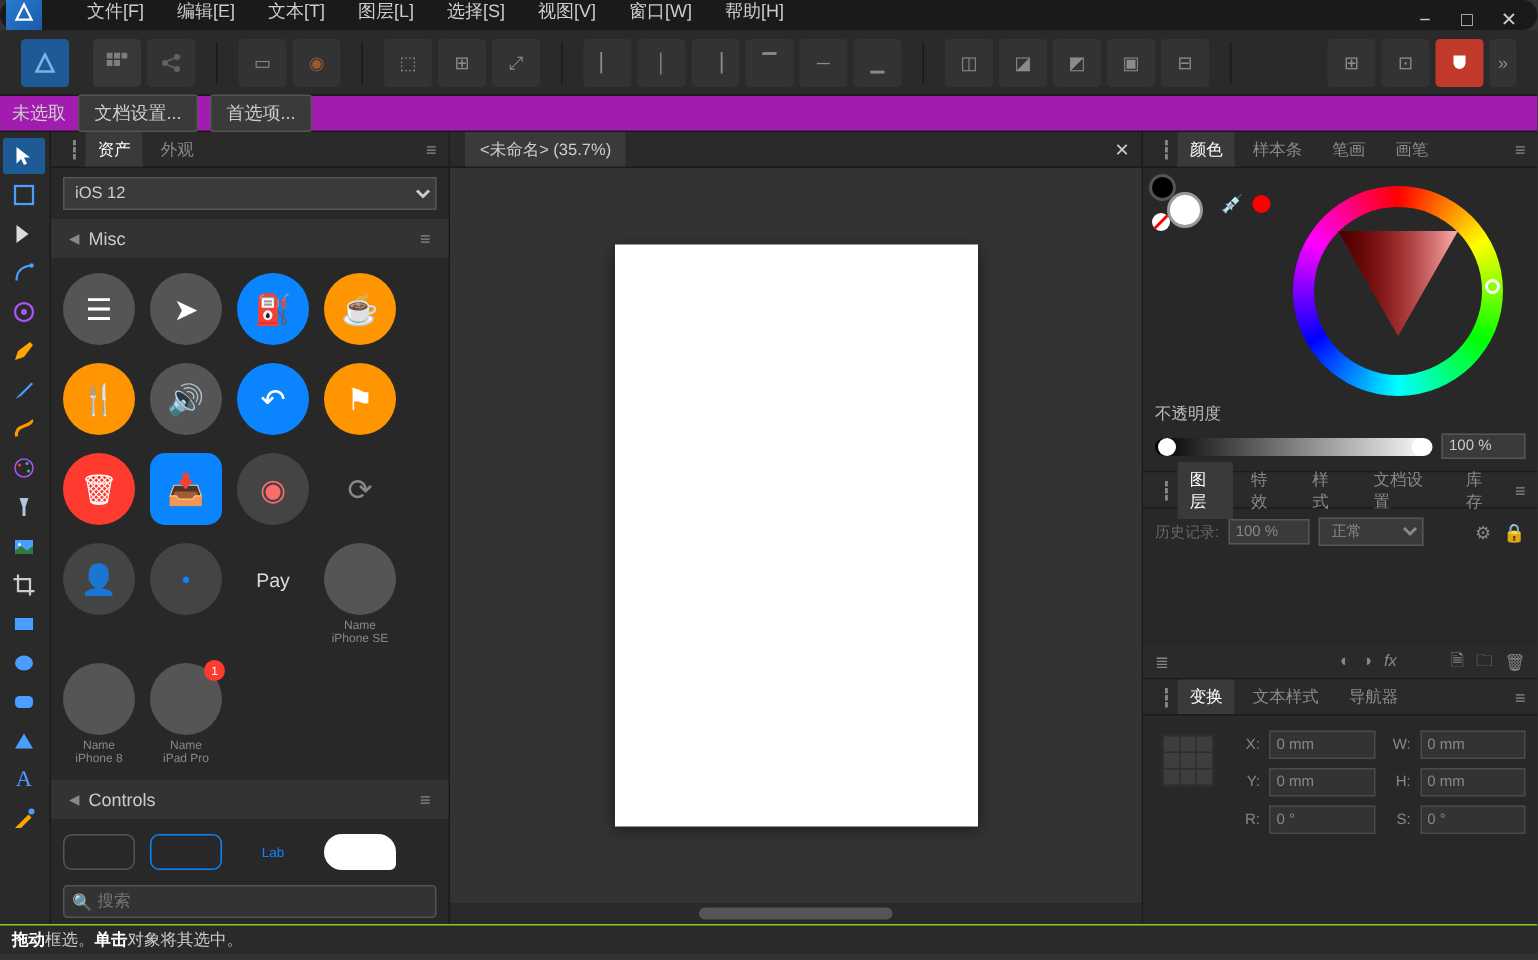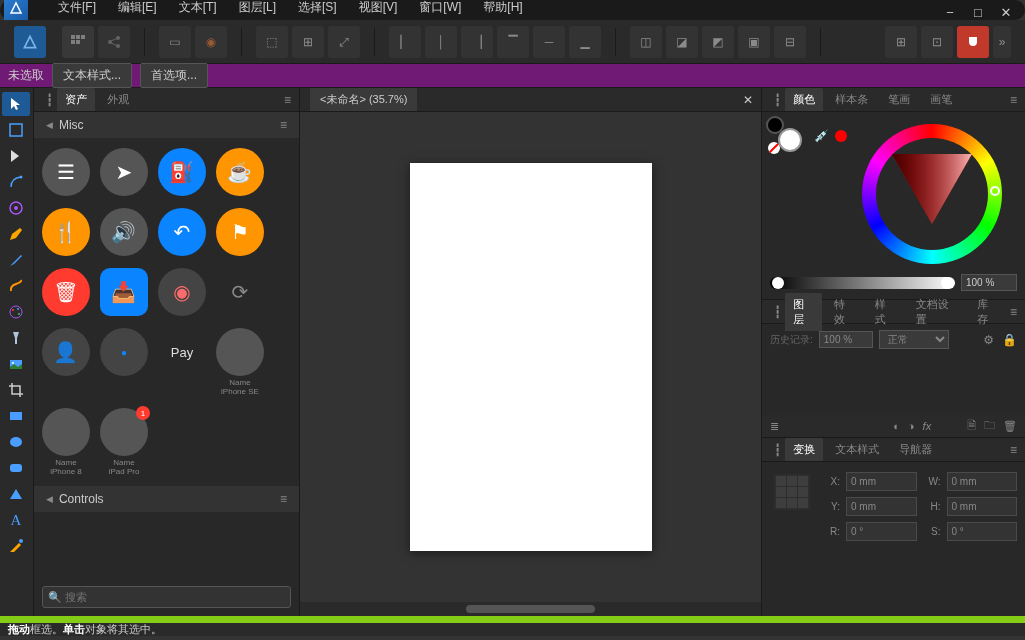--- a/index.html
+++ b/index.html
@@ -11,21 +11,21 @@
 .win-controls { margin-left: auto; display: flex; gap: 14px; padding-right: 8px; }
 .win-btn { width: 14px; text-align:center; cursor:pointer; font-size:13px; }
 
 .toolbar { height: 44px; background: #2a2a2a; display: flex; align-items: center; padding: 0 8px; gap: 4px; border-bottom:1px solid #1a1a1a;}
 .tool-group { display:flex; gap:4px; padding:0 6px; }
 .tool-btn { width:32px; height:32px; background:#3a3a3a; border-radius:3px; display:flex; align-items:center; justify-content:center; cursor:pointer; opacity:0.6;}
 .tool-btn.active { background:#1d5a96; opacity:1; }
 .tool-sep { width:1px; height:28px; background:#1a1a1a; margin:0 4px; }
 .magnet { background:#c0392b !important; opacity:1 !important;}
 
-.contextbar { height: 24px; background: #701a75; display:flex; align-items:center; padding:0 8px; gap:8px; font-size:12px; border-bottom:1px solid #1a1a1a;}
+.contextbar { height: 24px; background: #a21caf; display:flex; align-items:center; padding:0 8px; gap:8px; font-size:12px; border-bottom:1px solid #1a1a1a;}
 .ctx-btn { padding:3px 10px; background:#3a3a3a; border-radius:2px; cursor:pointer; border:1px solid #555;}
 
 .main { display:flex; height: calc(640px - 24px - 44px - 24px - 20px); }
 .left-tools { width:34px; background:#2a2a2a; display:flex; flex-direction:column; gap:2px; padding:4px 2px; border-right:1px solid #1a1a1a; }
 .lt-btn { width:28px; height:24px; display:flex; align-items:center; justify-content:center; cursor:pointer; border-radius:2px; color:#aaa; }
 .lt-btn.sel { background:#1d5a96; color:#fff; }
 .lt-icon { width:16px; height:16px; }
 
 .assets-panel { width: 266px; background:#282828; border-right:1px solid #1a1a1a; display:flex; flex-direction:column; }
 .panel-tabs { height:24px; background:#2a2a2a; display:flex; align-items:center; padding-left:8px; gap:4px; border-bottom:1px solid #1a1a1a;}
@@ -93,21 +93,21 @@
 
 .transform-section{padding:4px 8px;}
 .trans-grid{display:grid;grid-template-columns:18px 1fr 18px 1fr;gap:6px 6px;align-items:center;font-size:10px;color:#888;margin-top:6px;}
 .trans-grid .lab{text-align:right;}
 .trans-input{background:#333;border:1px solid #4a4a4a;color:#888;padding:3px 4px;font-size:10px;width:100%;}
 .anchor-box{width:36px;height:36px;background:#333;margin:8px 4px;display:grid;grid-template-columns:repeat(3,1fr);grid-template-rows:repeat(3,1fr);gap:1px;padding:2px;opacity:0.5;}
 .anchor-box div{background:#555;}
 .trans-wrap{display:flex;gap:8px;}
 .trans-fields{flex:1;}
 
-.statusbar { height:20px; background:#2a2a2a; display:flex; align-items:center; padding:0 8px; font-size:11px; color:#ccc; border-top:7px solid #84cc16;}
+.statusbar { height:20px; background:#2a2a2a; display:flex; align-items:center; padding:0 8px; font-size:11px; color:#ccc; border-top:1px solid #84cc16;}
 .statusbar b{color:#fff;}
 
 .panel-hdr-icon{color:#888;margin-left:4px;}
 select,input{font-family:inherit;}
 .color-top{display:flex;justify-content:space-between;align-items:flex-start;}
 </style>
 </head>
 <body>
 
 <div class="titlebar">
@@ -199,21 +199,21 @@
         <svg width="14" height="14">
           <path d="M3 2 v5 a4 4 0 0 0 8 0 v-5 M3 2 h2 v5 a2 2 0 0 0 4 0 v-5 h2" fill="#fff"></path>
         </svg>
       </div>
     <div class="tool-btn" style="width:18px">»</div>
   </div>
 </div>
 
 <div class="contextbar">
   <span>未选取</span>
-  <span class="ctx-btn">文本样式...</span>
+  <span class="ctx-btn">文档设置...</span>
   <span class="ctx-btn">首选项...</span>
 </div>
 
 <div class="main">
 
   <div class="left-tools">
     <div class="lt-btn sel">
         <svg class="lt-icon" viewBox="0 0 16 16">
           <path d="M3 2 L3 13 L6 10 L8 14 L10 13 L8 9 L12 9 Z" fill="#fff"></path>
         </svg>
@@ -310,20 +310,23 @@
         </svg>
       </div>
   </div>
 
   <div class="assets-panel">
     <div class="panel-tabs">
       <span class="panel-hdr-icon">┇</span>
       <div class="panel-tab active">资产</div>
       <div class="panel-tab">外观</div>
       <span class="panel-menu-icon">≡</span>
+    </div>
+    <div class="asset-dropdown">
+      <select><option>iOS 12</option></select>
     </div>
     <div class="asset-cat">
       <span class="chev">◀</span>
       <span>Misc</span>
       <span class="mbtn">≡</span>
     </div>
     <div class="asset-grid">
       <div class="asset-item ai-gray">☰</div>
       <div class="asset-item ai-gray">➤</div>
       <div class="asset-item ai-blue">⛽</div>
@@ -361,20 +364,26 @@
           </div>
           <div class="asset-label" style="white-space:pre-line">Name
 iPad Pro</div>
         </div>
     </div>
     <div class="asset-cat">
       <span class="chev">◀</span>
       <span>Controls</span>
       <span class="mbtn">≡</span>
     </div>
+    <div class="controls-row">
+      <div class="ctrl-shape" style="border-color:#555"></div>
+      <div class="ctrl-shape"></div>
+      <div class="ctrl-shape" style="border:none">Lab</div>
+      <div class="ctrl-shape filled" style="border-radius:12px 12px 4px 12px"></div>
+    </div>
     <div style="flex:1"></div>
     <div class="search-box search-wrap">
       <span class="sicon">🔍</span>
       <input type="text" placeholder="搜索" style="">
     </div>
   </div>
 
   <div class="canvas-area">
     <div class="doc-tabs">
       <div class="doc-tab">
@@ -413,20 +422,21 @@
             <div class="swatch-red"></div>
           </div>
         </div>
         <div class="color-wheel">
           <div class="wheel-ring"></div>
           <div class="wheel-tri"></div>
           <div class="wheel-tri-grad"></div>
           <div class="wheel-handle"></div>
         </div>
       </div>
+      <div class="op-label">不透明度</div>
       <div class="opacity-row">
         <div class="op-slider">
           <div class="op-start"></div>
           <div class="op-handle"></div>
         </div>
         <input class="op-val" value="100 %" style="">
       </div>
     </div>
 
     <div class="panel-tabs">

